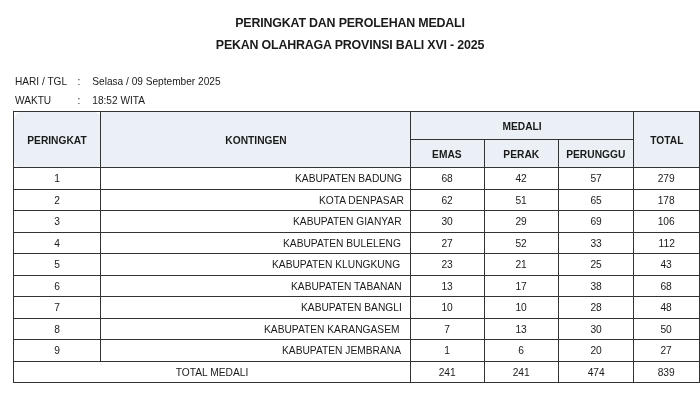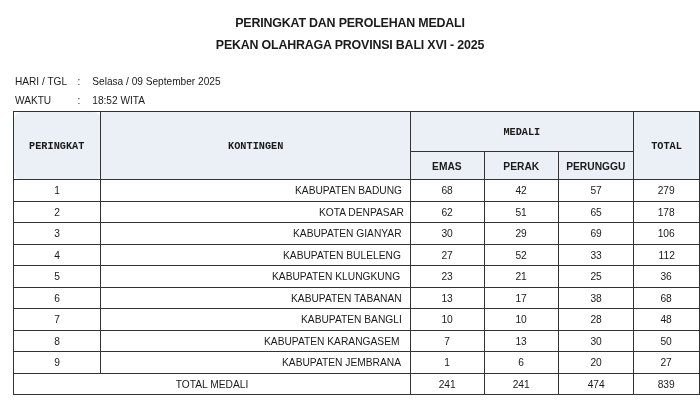--- a/index.html
+++ b/index.html
@@ -9,21 +9,21 @@
     .title.t1 { top: 15px; }
     .title.t2 { top: 37px; }
     .meta { position: absolute; left: 15px; font-size: 11px; display: flex; transform: scaleX(0.92); transform-origin: left; }
     .meta.m1 { top: 75px; }
     .meta.m2 { top: 94px; }
     .meta .lbl { width: 68px; }
     .meta .colon { width: 16px; }
     table { position: absolute; left: 13px; top: 111px; border-collapse: collapse; font-size: 11px; }
     td, th { border: 1px solid #333; text-align: center; padding: 0; }
     th { background: #eaf0f6; font-weight: bold; font-size: 11px; }
-    .hdr-top th { height: 40px; font-family: Liberation Mono, monospace; }
+    .hdr-top th { height: 28px; }
     .hdr-sub th { height: 28px; }
     tbody td { height: 21.5px; }
     td.name { text-align: right; padding-left: 4px; }
     table { border: 1.5px solid #333; }
     .w-rank { width: 88px; border-radius: 8px; }
     .w-name { width: 315px; }
     .w-med { width: 75px; }
     .w-tot { width: 67px; }
     .cell-txt { display: inline-block; transform: scaleX(0.93); transform-origin: center; }
     td.name .cell-txt { transform-origin: left; }
@@ -91,21 +91,21 @@
       <td><span class="cell-txt">52</span></td>
       <td><span class="cell-txt">33</span></td>
       <td><span class="cell-txt">112</span></td>
     </tr>
     <tr>
       <td><span class="cell-txt">5</span></td>
       <td class="name"><span class="cell-txt">KABUPATEN KLUNGKUNG</span></td>
       <td><span class="cell-txt">23</span></td>
       <td><span class="cell-txt">21</span></td>
       <td><span class="cell-txt">25</span></td>
-      <td><span class="cell-txt">36</span></td>
+      <td><span class="cell-txt">43</span></td>
     </tr>
     <tr>
       <td><span class="cell-txt">6</span></td>
       <td class="name"><span class="cell-txt">KABUPATEN TABANAN</span></td>
       <td><span class="cell-txt">13</span></td>
       <td><span class="cell-txt">17</span></td>
       <td><span class="cell-txt">38</span></td>
       <td><span class="cell-txt">68</span></td>
     </tr>
     <tr>

